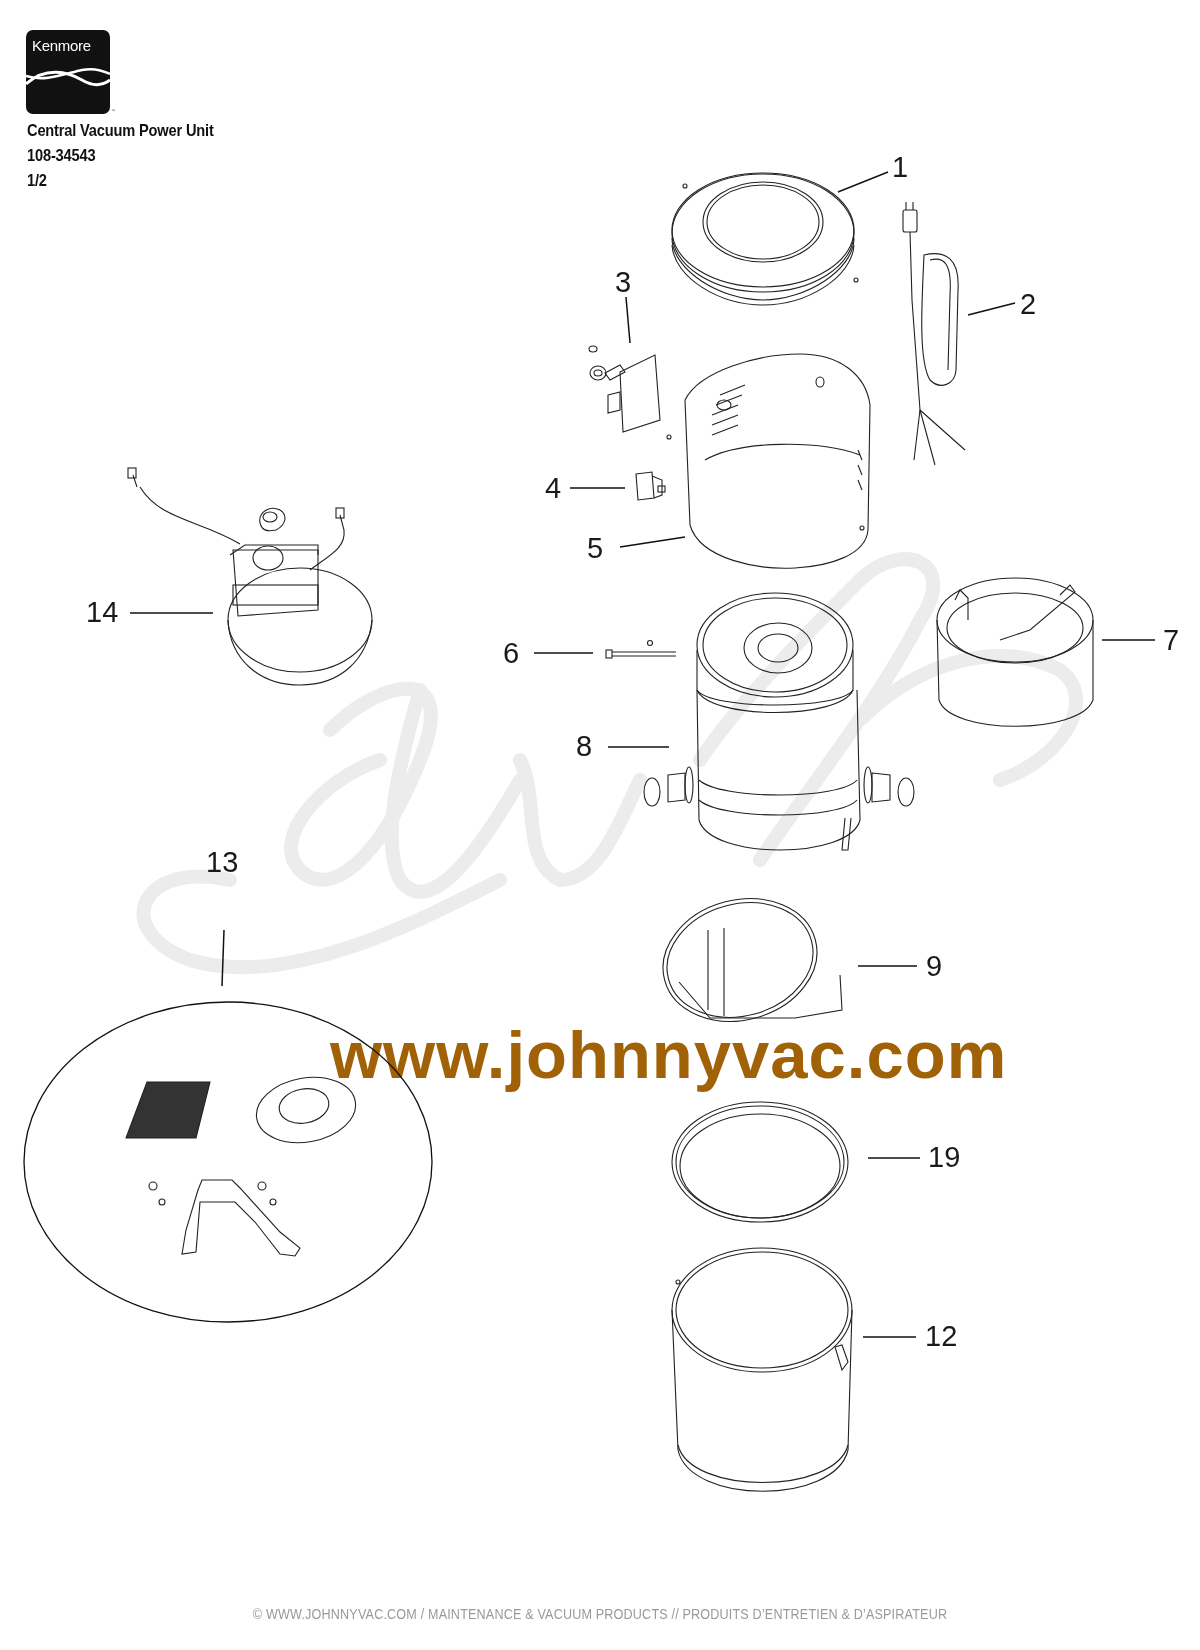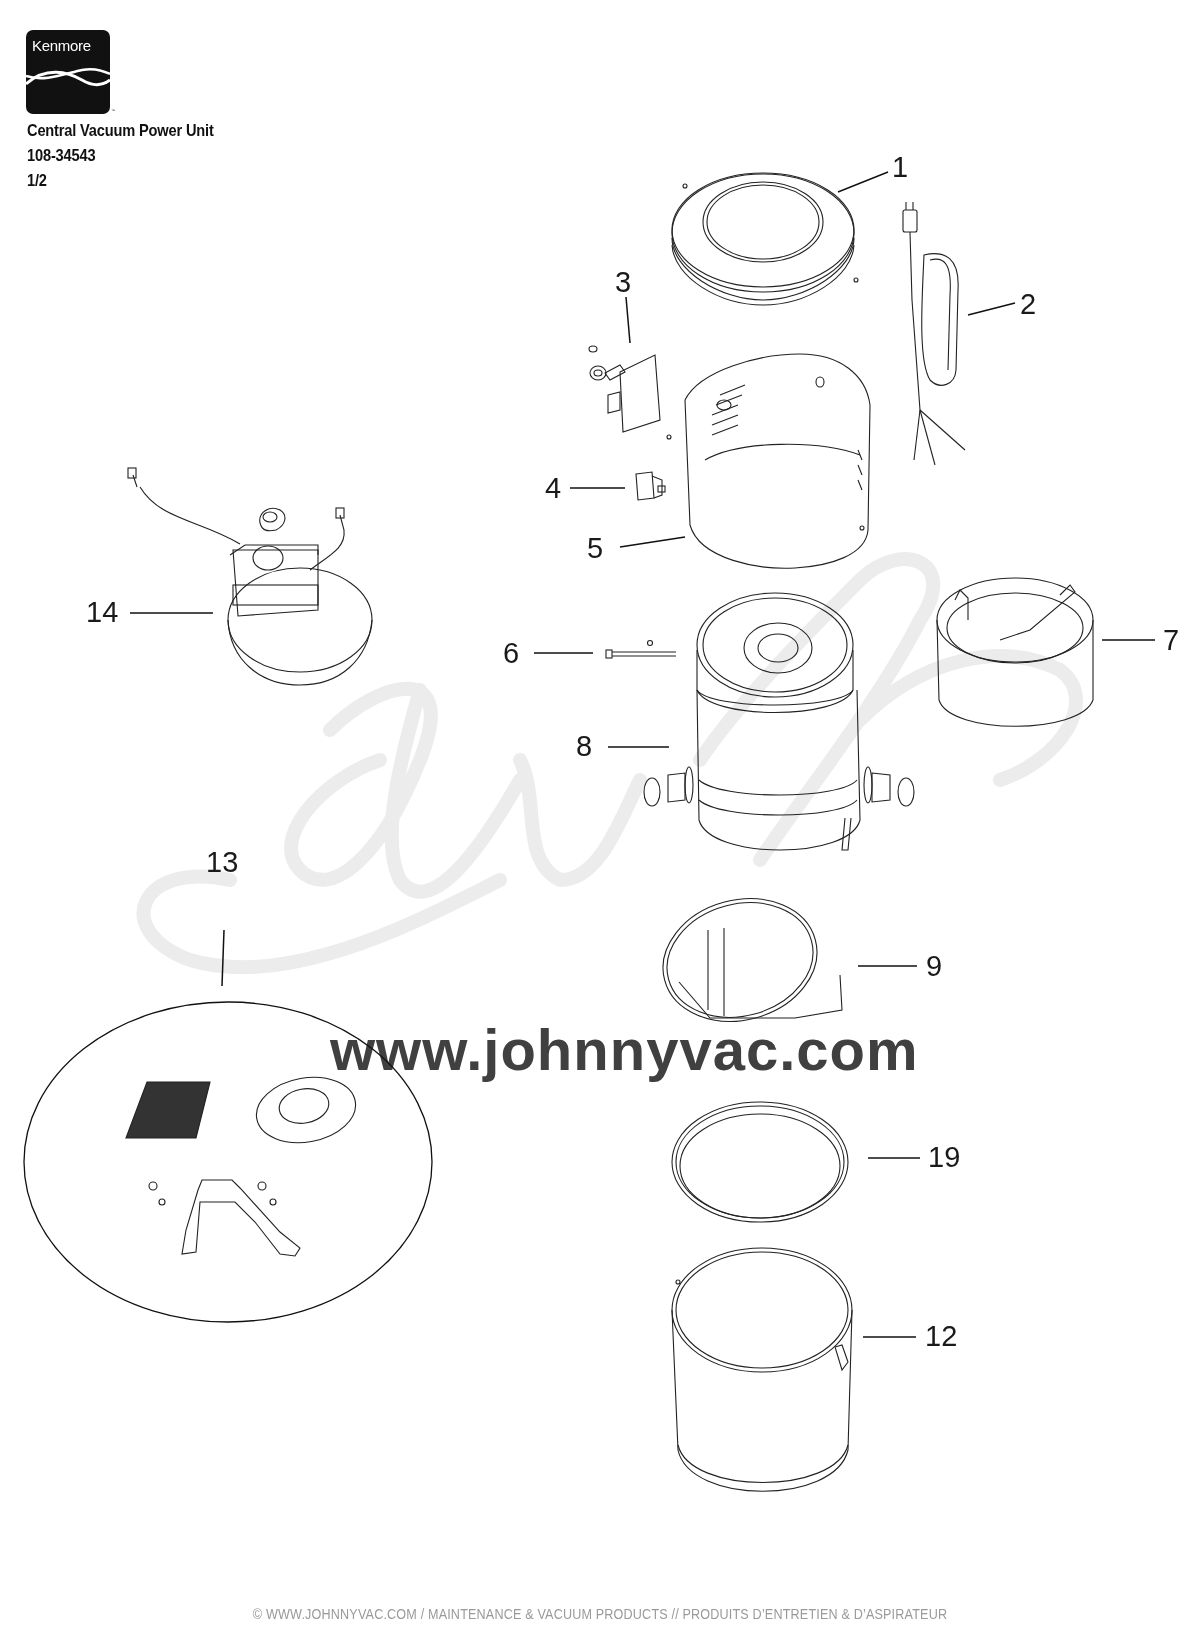--- a/index.html
+++ b/index.html
@@ -5,21 +5,21 @@
   html,body{margin:0;padding:0;background:#fff;}
   body{width:1200px;height:1650px;position:relative;overflow:hidden;font-family:"Liberation Sans",sans-serif;}
   .logo{position:absolute;left:26px;top:30px;width:84px;height:84px;background:#111;border-radius:7px;}
   .logo-text{position:absolute;left:6px;top:7px;color:#fff;font-size:15px;letter-spacing:-0.3px;font-family:"Liberation Sans",sans-serif;}
   .logo svg{position:absolute;left:0;top:0;}
   .tm{position:absolute;left:111px;top:108px;font-size:4px;color:#333;}
   .hdr{position:absolute;left:27px;font-weight:bold;font-size:17px;color:#111;font-family:"Liberation Sans",sans-serif;transform:scaleX(0.86);transform-origin:left top;letter-spacing:-0.2px;}
   .diagram{position:absolute;left:0;top:0;}
   .callout{position:absolute;font-size:29px;color:#1a1a1a;font-family:"Liberation Sans",sans-serif;line-height:1;}
   .footer{position:absolute;left:0;right:0;top:1605px;text-align:center;font-size:15px;color:#9a9a9a;font-family:"Liberation Sans",sans-serif;transform:scaleX(0.84);transform-origin:center top;letter-spacing:0.2px;}
-  .wm-url{position:absolute;left:330px;top:1016px;font-size:58px;font-weight:bold;color:#404040;font-family:"Liberation Sans",sans-serif;letter-spacing:1px;}
+  .wm-url{position:absolute;left:330px;top:1016px;font-size:67px;font-weight:bold;color:#a16207;font-family:"Liberation Sans",sans-serif;letter-spacing:1px;}
 </style>
 </head>
 <body>
 
 <div class="wm-url">www.johnnyvac.com</div>
 <svg class="diagram" width="1200" height="1650" viewBox="0 0 1200 1650">
   <g fill="none" stroke="#ececec" stroke-width="14" stroke-linecap="round">
     <path d="M330 730 C 380 680, 460 660, 420 760 C 380 860, 330 900, 300 870 C 270 840, 320 780, 380 760"></path>
     <path d="M420 690 C 400 760, 380 840, 400 880 C 430 920, 480 850, 520 780"></path>
     <path d="M520 760 C 540 800, 520 860, 560 880 C 600 880, 620 820, 640 780"></path>

